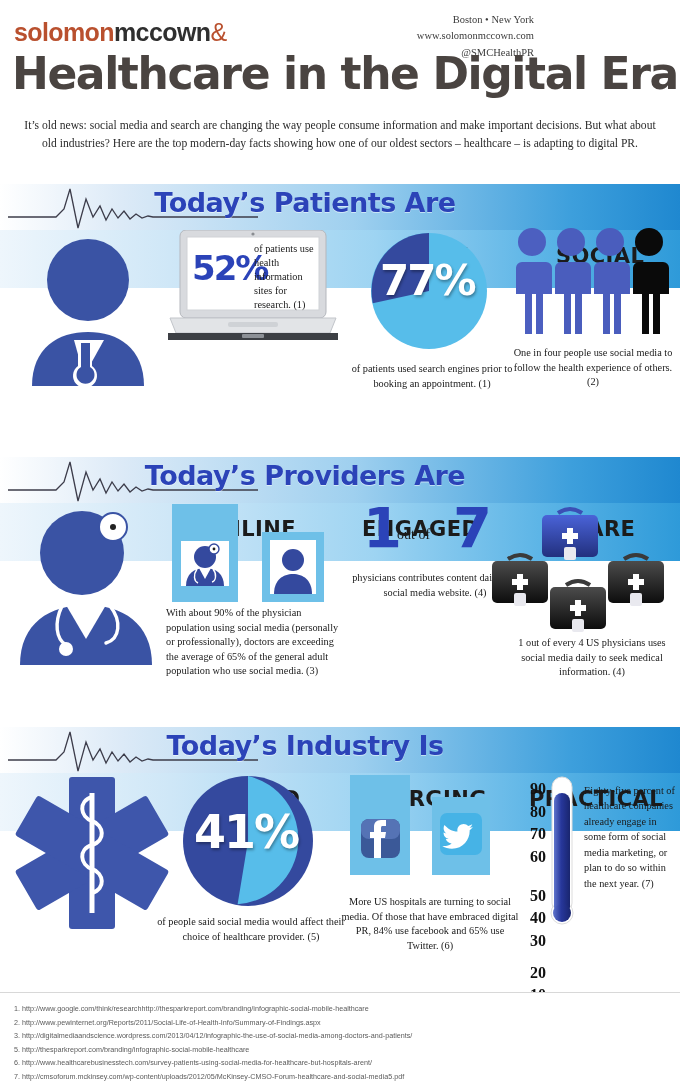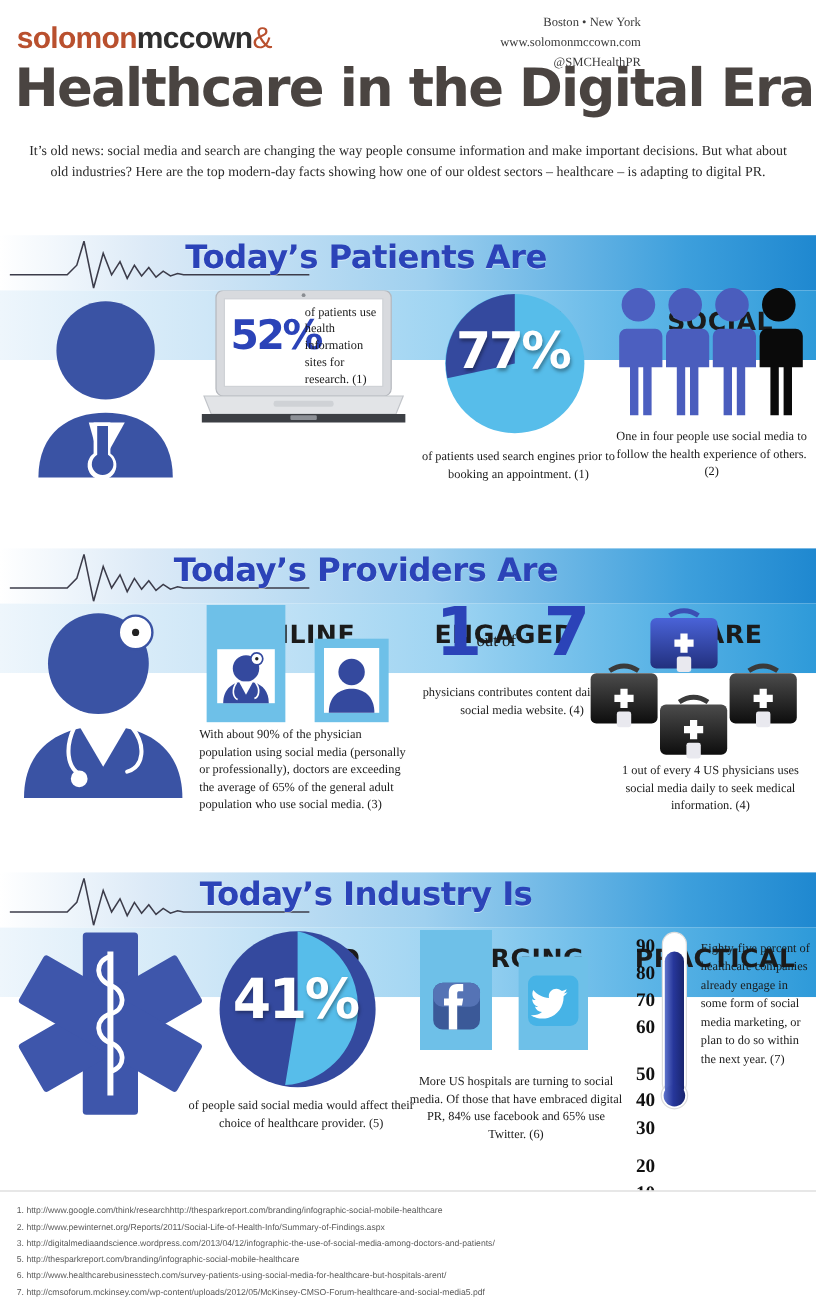--- a/index.html
+++ b/index.html
@@ -111,21 +111,21 @@
     </div>
     <div class="contact">
       <div>Boston • New York</div>
       <div>www.solomonmccown.com</div>
       <div>@SMCHealthPR</div>
     </div>
     <div class="main-title">Healthcare in the Digital Era</div>
   </div>
   <div class="intro">It’s old news: social media and search are changing the way people consume information and make important decisions. But what about old industries? Here are the top modern-day facts showing how one of our oldest sectors – healthcare – is adapting to digital PR.</div>
 
-  <div class="section" style="position:absolute;top:196px;left:0;width:680px;">
+  <div class="section" style="position:absolute;top:184px;left:0;width:680px;">
     <div class="banner">
       <svg class="ekg" width="250" height="46" viewBox="0 0 250 46">
         <polyline points="0,33 48,33 56,25 62,5 70,44 78,15 85,33 92,22 98,36 104,25 110,34 116,27 122,35 128,30 134,34 140,32 145,33 250,33" fill="none" stroke="#3c3c4a" stroke-width="1.3"></polyline>
       </svg>
       <div class="banner-title">Today’s Patients Are</div>
     </div>
 
     <div class="subband">
       <div class="cat" style="left:196px;">INFORMED</div>
       <div class="cat" style="left:388px;">SAVVY</div>

